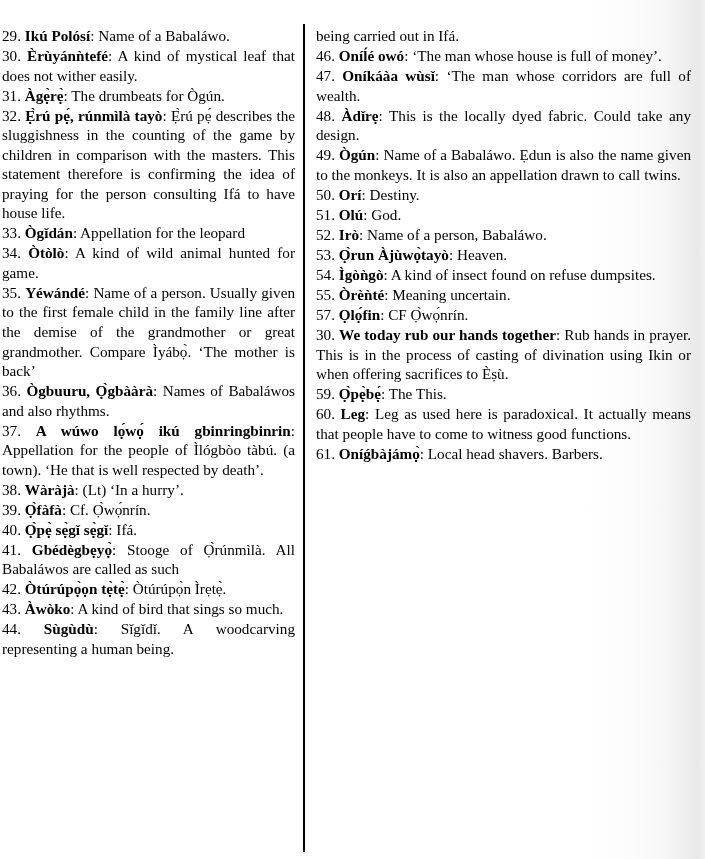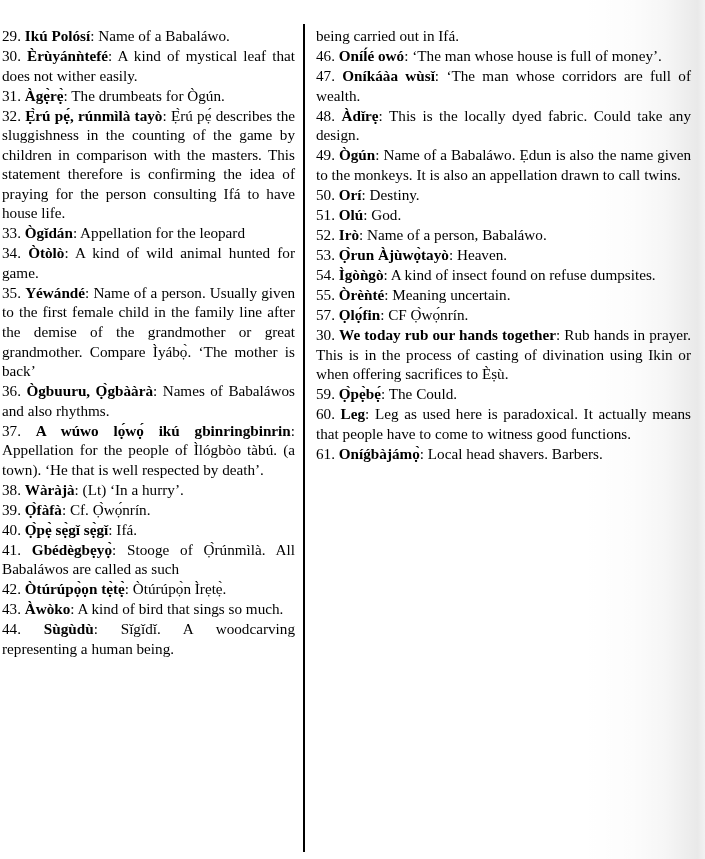--- a/index.html
+++ b/index.html
@@ -117,21 +117,21 @@
         <p class="entry"><span class="num">48.</span> <span class="head">Àdǐrẹ</span><span class="body">: This is the locally dyed fabric. Could take any design.</span></p>
         <p class="entry"><span class="num">49.</span> <span class="head">Ògún</span><span class="body">: Name of a Babaláwo. Ẹdun is also the name given to the monkeys. It is also an appellation drawn to call twins.</span></p>
         <p class="entry noj"><span class="num">50.</span> <span class="head">Orí</span><span class="body">: Destiny.</span></p>
         <p class="entry noj"><span class="num">51.</span> <span class="head">Olú</span><span class="body">: God.</span></p>
         <p class="entry noj"><span class="num">52.</span> <span class="head">Irò</span><span class="body">: Name of a person, Babaláwo.</span></p>
         <p class="entry noj"><span class="num">53.</span> <span class="head">Ọ̀run Àjùwọ̀tayò</span><span class="body">: Heaven.</span></p>
         <p class="entry noj"><span class="num">54.</span> <span class="head">Ìgòǹgò</span><span class="body">: A kind of insect found on refuse dumpsites.</span></p>
         <p class="entry noj"><span class="num">55.</span> <span class="head">Òrèǹté</span><span class="body">: Meaning uncertain.</span></p>
         <p class="entry noj"><span class="num">57.</span> <span class="head">Ọlọ́fin</span><span class="body">: CF Ọ̀wọ́nrín.</span></p>
         <p class="entry"><span class="num">30.</span> <span class="head">We today rub our hands together</span><span class="body">: Rub hands in prayer. This is in the process of casting of divination using Ikin or when offering sacrifices to Èṣù.</span></p>
-        <p class="entry noj"><span class="num">59.</span> <span class="head">Ọ̀pẹ̀bẹ́</span><span class="body">: The Could.</span></p>
+        <p class="entry noj"><span class="num">59.</span> <span class="head">Ọ̀pẹ̀bẹ́</span><span class="body">: The This.</span></p>
         <p class="entry"><span class="num">60.</span> <span class="head">Leg</span><span class="body">: Leg as used here is paradoxical. It actually means that people have to come to witness good functions.</span></p>
         <p class="entry"><span class="num">61.</span> <span class="head">Oníǵbàjámọ̀</span><span class="body">: Local head shavers. Barbers.</span></p>
       </div>
 
   </div>
 
   <div id="page-edge-shadow"></div>
 </div>
 
 </body></html>

